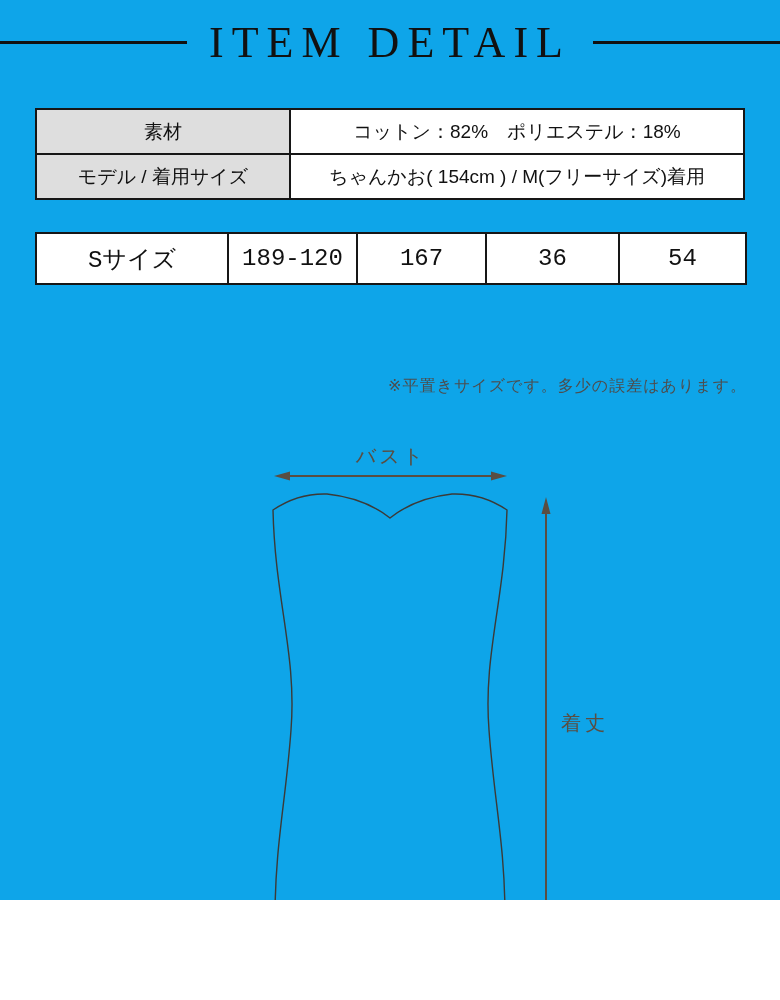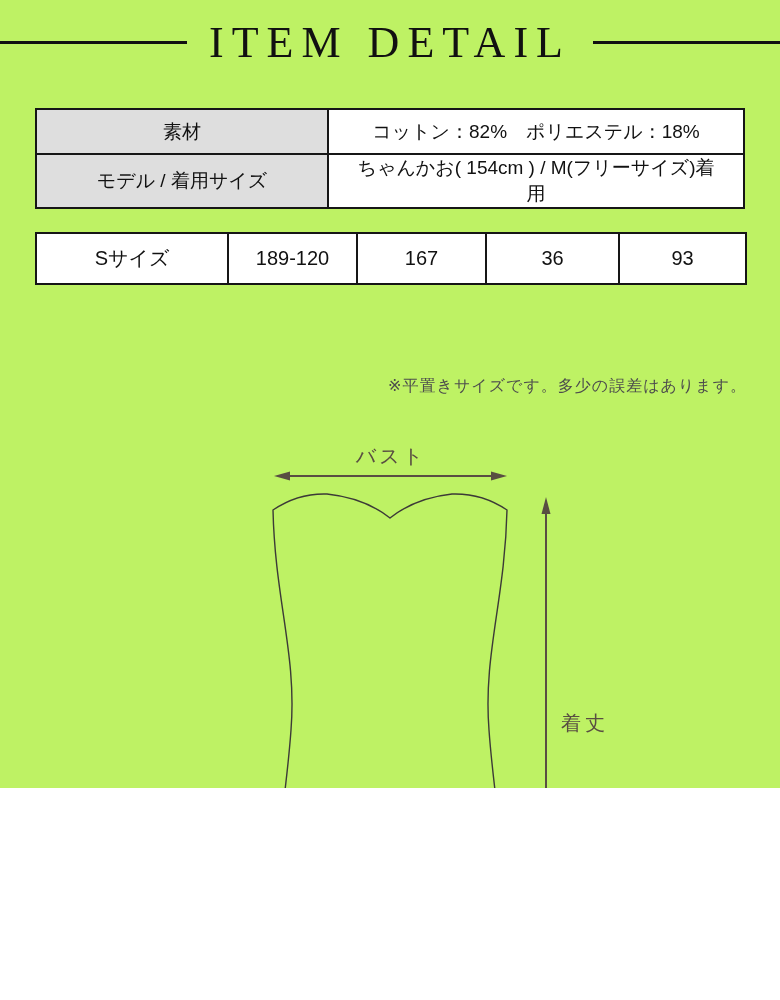--- a/index.html
+++ b/index.html
@@ -1,46 +1,46 @@
 <!DOCTYPE html>
 <html><head>
 <meta charset="utf-8">
 <style>
   html, body { margin: 0; padding: 0; background: #ffffff; }
   body {
     width: 780px; height: 1000px;
     font-family: "Liberation Sans", "DejaVu Sans", sans-serif;
     color: #111;
   }
-  .page { position: relative; width: 780px; height: 788px; overflow: hidden; background: #bef264; }
+  .page { position: relative; width: 780px; height: 900px; overflow: hidden; background: #0ea5e9; }
 
   
   .title-bar {
     position: absolute; top: 14px; left: 0; right: 0; height: 56px;
     display: flex; align-items: center; gap: 22px;
   }
   .title-rule { flex: 1; height: 3px; background: #111; }
   .page-title {
     margin: 0; white-space: nowrap;
     font-family: "Liberation Serif", "DejaVu Serif", serif;
     font-weight: 400; font-size: 44px; letter-spacing: 8px; color: #111;
   }
 
   
   table { border-collapse: collapse; table-layout: fixed; background: #fff; }
-  th, td { border: 2px solid #161616; text-align: center; vertical-align: middle; padding: 0 21px; }
+  th, td { border: 2px solid #161616; text-align: center; vertical-align: middle; padding: 0 2px; }
   th { background: #dedede; font-weight: 400; }
 
   .spec-table { position: absolute; left: 35px; top: 108px; width: 710px; }
   .spec-table th { width: 248px; font-size: 19px; }
   .spec-table th, .spec-table td { height: 43px; font-size: 19px; }
 
   .size-table { position: absolute; left: 35px; top: 232px; width: 710px; }
   .size-table th { height: 72px; font-size: 19px; line-height: 1.35; }
-  .size-table td { height: 49px; font-size: 20px; }
+  .size-table td { height: 49px; font-size: 24px; font-family: Liberation Mono, monospace; }
   .pre-line { white-space: pre-line; }
 
   .size-note {
     position: absolute; top: 376px; right: 33px;
     font-size: 16px; letter-spacing: 1px; color: #4d4d4d; text-align: right;
   }
 
   .diagram-wrap { position: absolute; left: 0; top: 430px; width: 780px; height: 570px; }
   .diagram-wrap svg { display: block; }
   svg text { font-family: "Liberation Sans", "DejaVu Sans", sans-serif; }
@@ -76,21 +76,21 @@
         <col style="width:129px">
         <col style="width:133px">
         <col style="width:127px">
     </colgroup>
     <tbody>
     <tr>
       <td>Sサイズ</td>
       <td>189-120</td>
       <td>167</td>
       <td>36</td>
-      <td>93</td>
+      <td>54</td>
     </tr>
   </tbody>
     </table>
 
   <div class="size-note">※平置きサイズです。多少の誤差はあります。</div>
 
   <div class="diagram-wrap">
     <svg width="780" height="570" viewBox="0 0 780 570">
 
       <text x="391" y="33" text-anchor="middle" font-size="20" letter-spacing="3" fill="#594e42">バスト</text>

